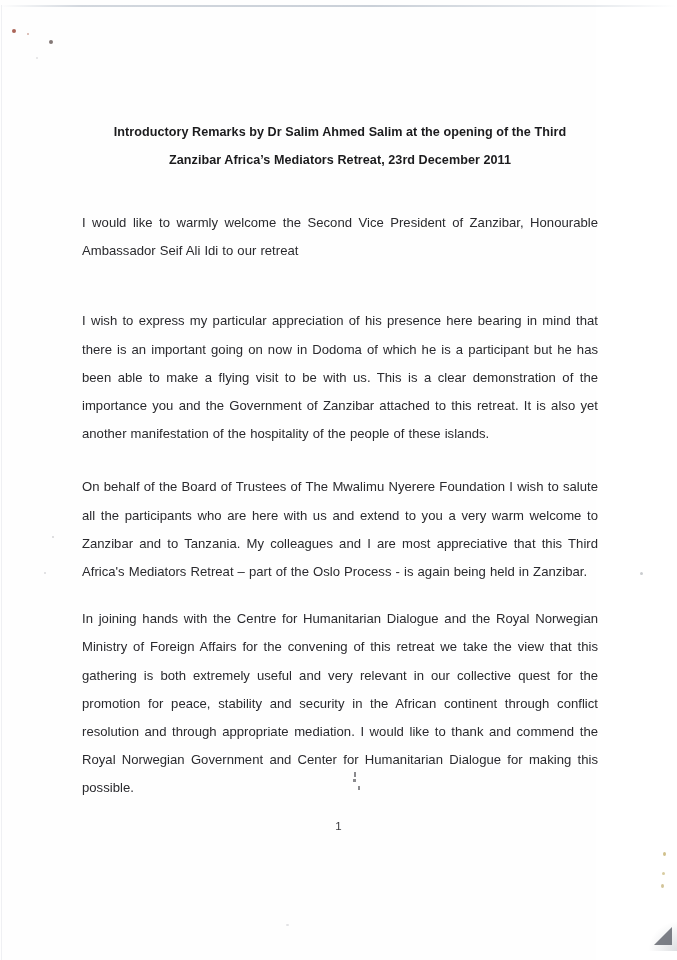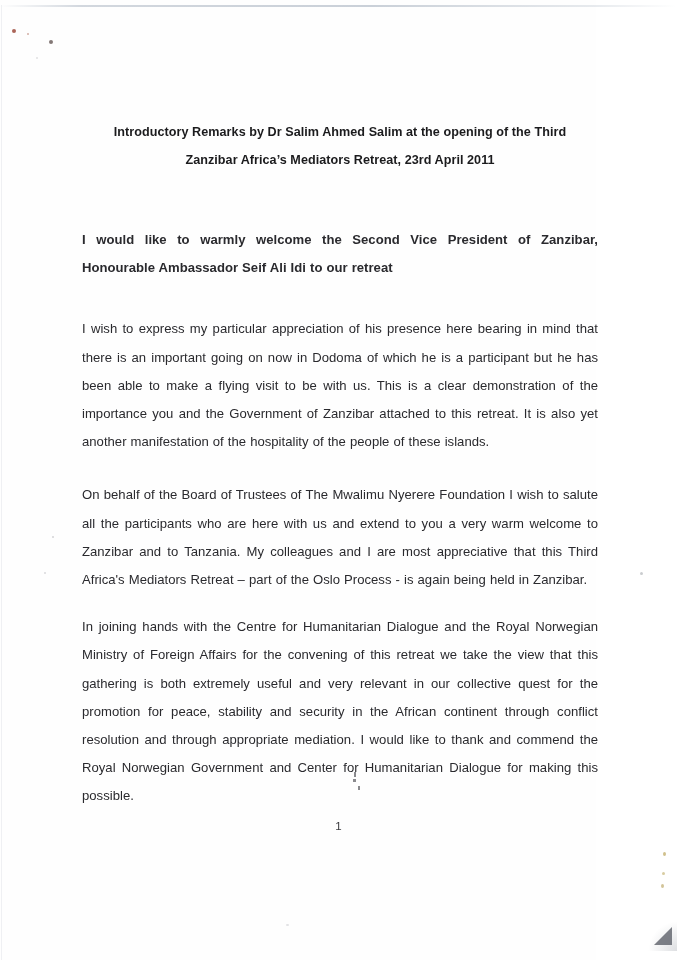--- a/index.html
+++ b/index.html
@@ -115,22 +115,22 @@
 
   .body-paragraph {
     margin: 0;
     font-size: 13.1px;
     line-height: 28.2px;
     color: #2a2a2e;
     text-align: justify;
     letter-spacing: 0.02px;
     word-spacing: 0.4px;
   }
-  .body-paragraph.p1 { margin-top: 52px; font-weight: bold; }
-  .body-paragraph.p2 { margin-top: 33px; }
+  .body-paragraph.p1 { margin-top: 35px; }
+  .body-paragraph.p2 { margin-top: 42px; }
   .body-paragraph.p3 { margin-top: 25px; }
   .body-paragraph.p4 { margin-top: 19px; }
 
   .page-number {
     position: absolute;
     left: 0;
     top: 820px;
     width: 677px;
     text-align: center;
     font-size: 11.5px;
@@ -158,21 +158,21 @@
   <div class="speck speck-k"></div>
 
   <div class="flyspeck flyspeck-1"></div>
   <div class="flyspeck flyspeck-2"></div>
   <div class="flyspeck flyspeck-3"></div>
 
   <div class="content">
 
     <h1 class="doc-title">
       <span class="title-line">Introductory Remarks by Dr Salim Ahmed Salim at the opening of the Third</span>
-      <span class="title-line">Zanzibar Africa’s Mediators Retreat, 23rd April 2011</span>
+      <span class="title-line">Zanzibar Africa’s Mediators Retreat, 23rd December 2011</span>
     </h1>
 
     <p class="body-paragraph p1">I would like to warmly welcome the Second Vice President of Zanzibar, Honourable Ambassador Seif Ali Idi to our retreat</p>
 
     <p class="body-paragraph p2">I wish to express my particular appreciation of his presence here bearing in mind that there is an important going on now in Dodoma of which he is a participant but he has been able to make a flying visit to be with us. This is a clear demonstration of the importance you and the Government of Zanzibar attached to this retreat. It is also yet another manifestation of the hospitality of the people of these islands.</p>
 
     <p class="body-paragraph p3">On behalf of the Board of Trustees of The Mwalimu Nyerere Foundation I wish to salute all the participants who are here with us and extend to you a very warm welcome to Zanzibar and to Tanzania. My colleagues and I are most appreciative that this Third Africa's Mediators Retreat – part of the Oslo Process - is again being held in Zanzibar.</p>
 
     <p class="body-paragraph p4">In joining hands with the Centre for Humanitarian Dialogue and the Royal Norwegian Ministry of Foreign Affairs for the convening of this retreat we take the view that this gathering is both extremely useful and very relevant in our collective quest for the promotion for peace, stability and security in the African continent through conflict resolution and through appropriate mediation. I would like to thank and commend the Royal Norwegian Government and Center for Humanitarian Dialogue for making this possible.</p>
 

